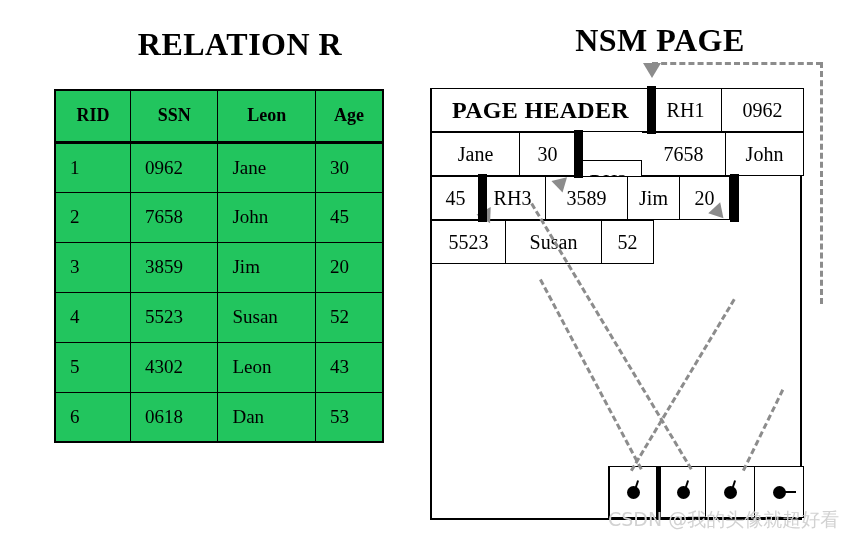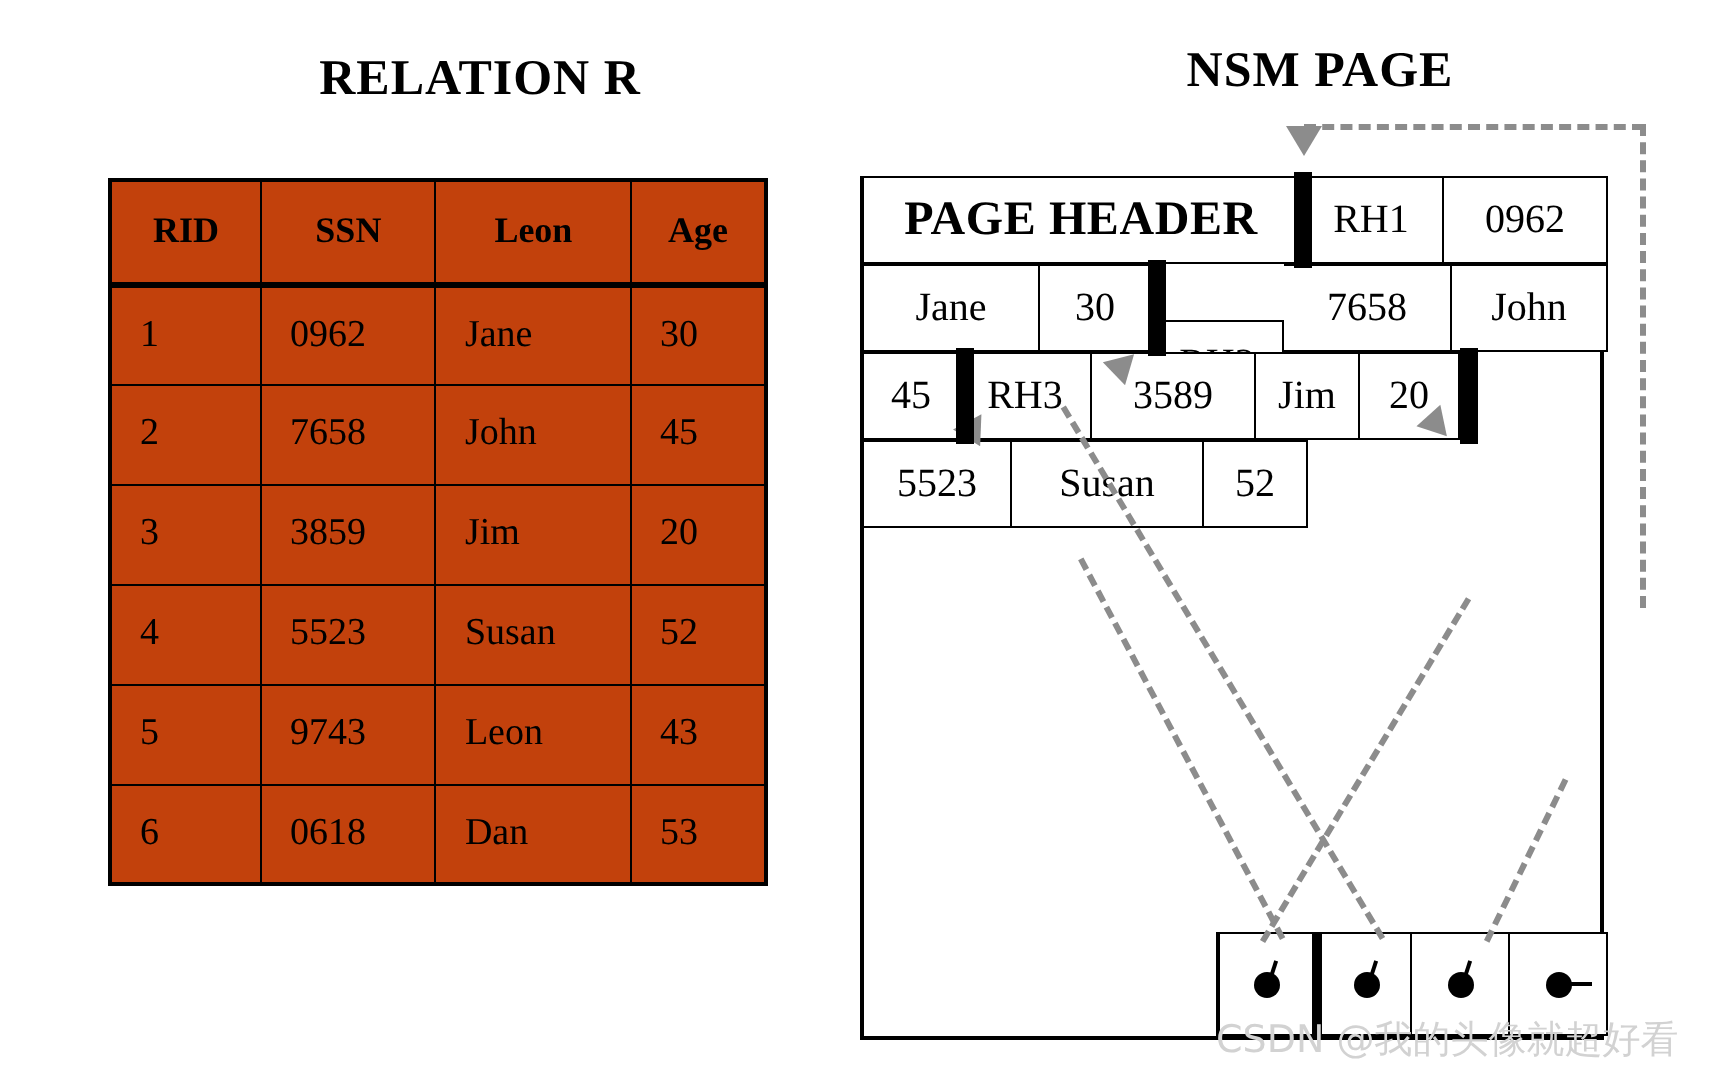--- a/index.html
+++ b/index.html
@@ -20,38 +20,38 @@
     left: 0;
     top: 0;
     width: 857px;
     height: 536px;
   }
 
   
   .title {
     position: absolute;
     font-weight: bold;
-    font-size: 25px;
+    font-size: 32px;
     letter-spacing: 0.5px;
     color: #000;
     white-space: nowrap;
     text-align: center;
   }
   #relation-title { left: 110px; top: 26px; width: 260px; }
   #nsm-title      { left: 540px; top: 22px; width: 240px; }
 
   
   #relation-table {
     position: absolute;
     left: 54px;
     top: 89px;
     width: 330px;
     border-collapse: collapse;
     border: 2px solid #000;
-    background: #c2410c;
+    background: #22c55e;
   }
   #relation-table td, #relation-table th {
     border: 1px solid #000;
     height: 50px;
     padding: 0 0 0 14px;
     font-size: 19px;
     font-weight: normal;
     text-align: left;
     vertical-align: middle;
     color: #000;
@@ -248,21 +248,21 @@
         <td>20</td>
       </tr>
       <tr>
         <td>4</td>
         <td>5523</td>
         <td>Susan</td>
         <td>52</td>
       </tr>
       <tr>
         <td>5</td>
-        <td>9743</td>
+        <td>4302</td>
         <td>Leon</td>
         <td>43</td>
       </tr>
       <tr>
         <td>6</td>
         <td>0618</td>
         <td>Dan</td>
         <td>53</td>
       </tr>
     </tbody>

